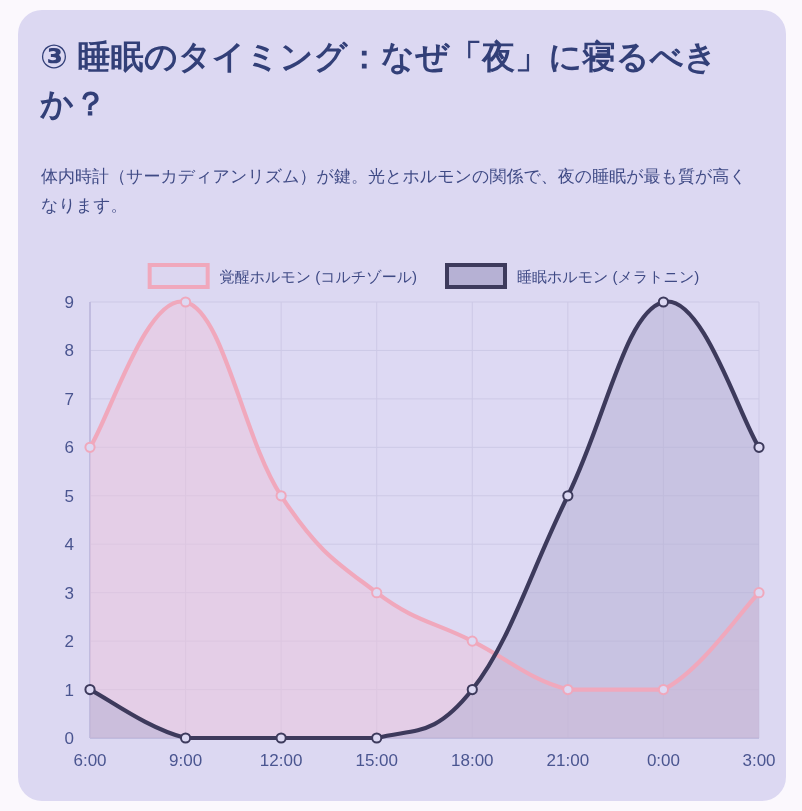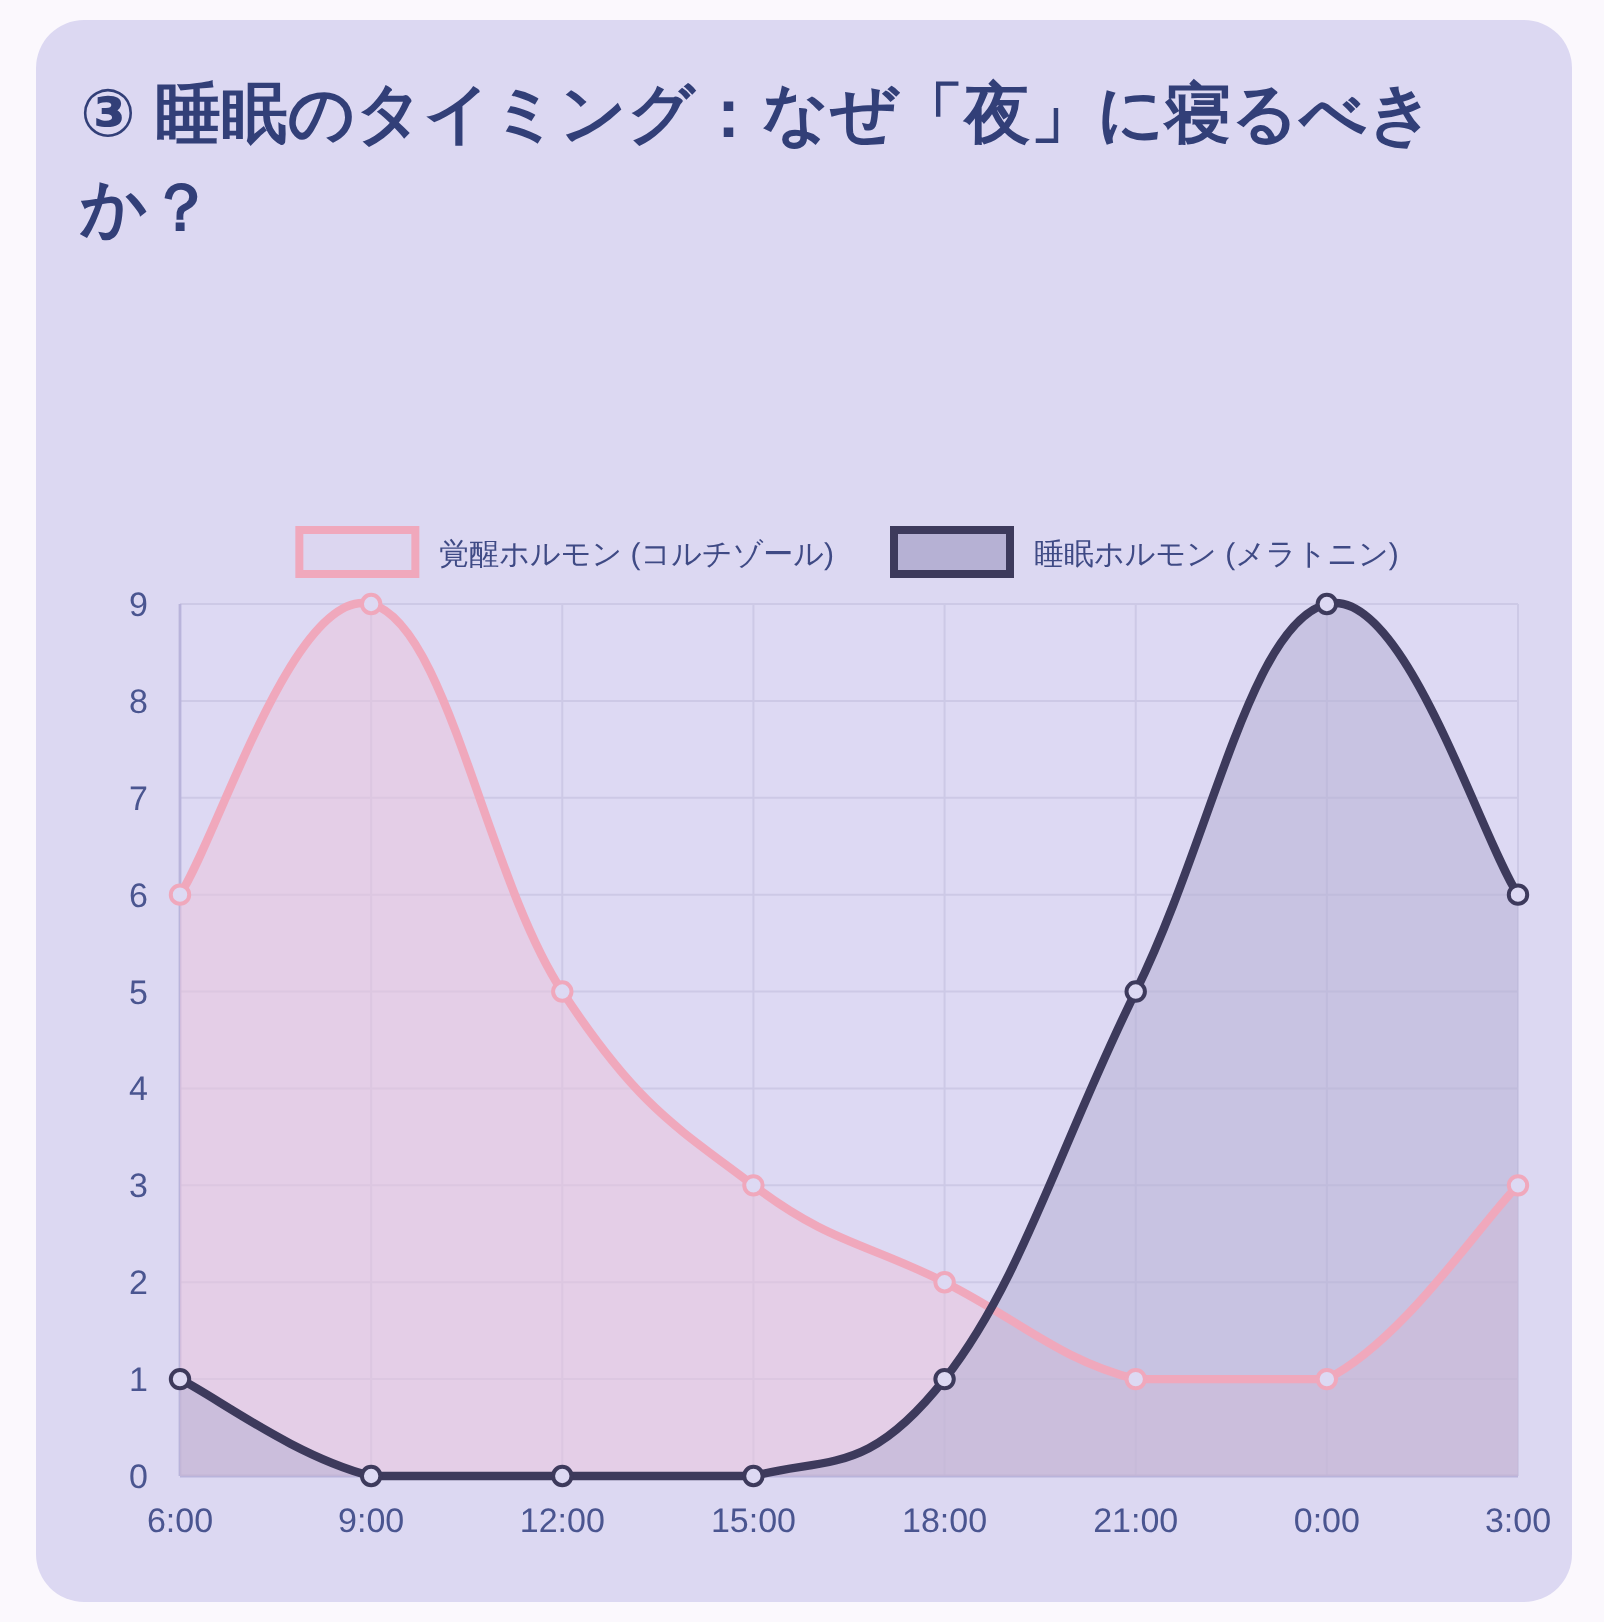--- a/index.html
+++ b/index.html
@@ -68,20 +68,21 @@
   }
   .gridline { stroke: #cdc9e6; stroke-width: 1; }
   .plot-bg { fill: #ddd9f3; }
 </style>
 </head>
 <body>
 
 <div id="card">
 
   <h1 id="title">③ 睡眠のタイミング：なぜ「夜」に寝るべきか？</h1>
+  <p id="subtitle">体内時計（サーカディアンリズム）が鍵。光とホルモンの関係で、夜の睡眠が最も質が高くなります。</p>
 
   <div id="chart-wrap">
     <svg id="chart-svg" width="768" height="545" viewBox="0 0 768 545">
 
       <g id="legend-group">
           <g>
             <rect x="131.671875" y="17" width="58" height="22" fill="#dcd6f0" stroke="#f0a8bc" stroke-width="4"></rect>
             <text x="201.671875" y="34" class="legend-label" fill="#3f4a85">覚醒ホルモン (コルチゾール)</text>
           </g>
           <g>

